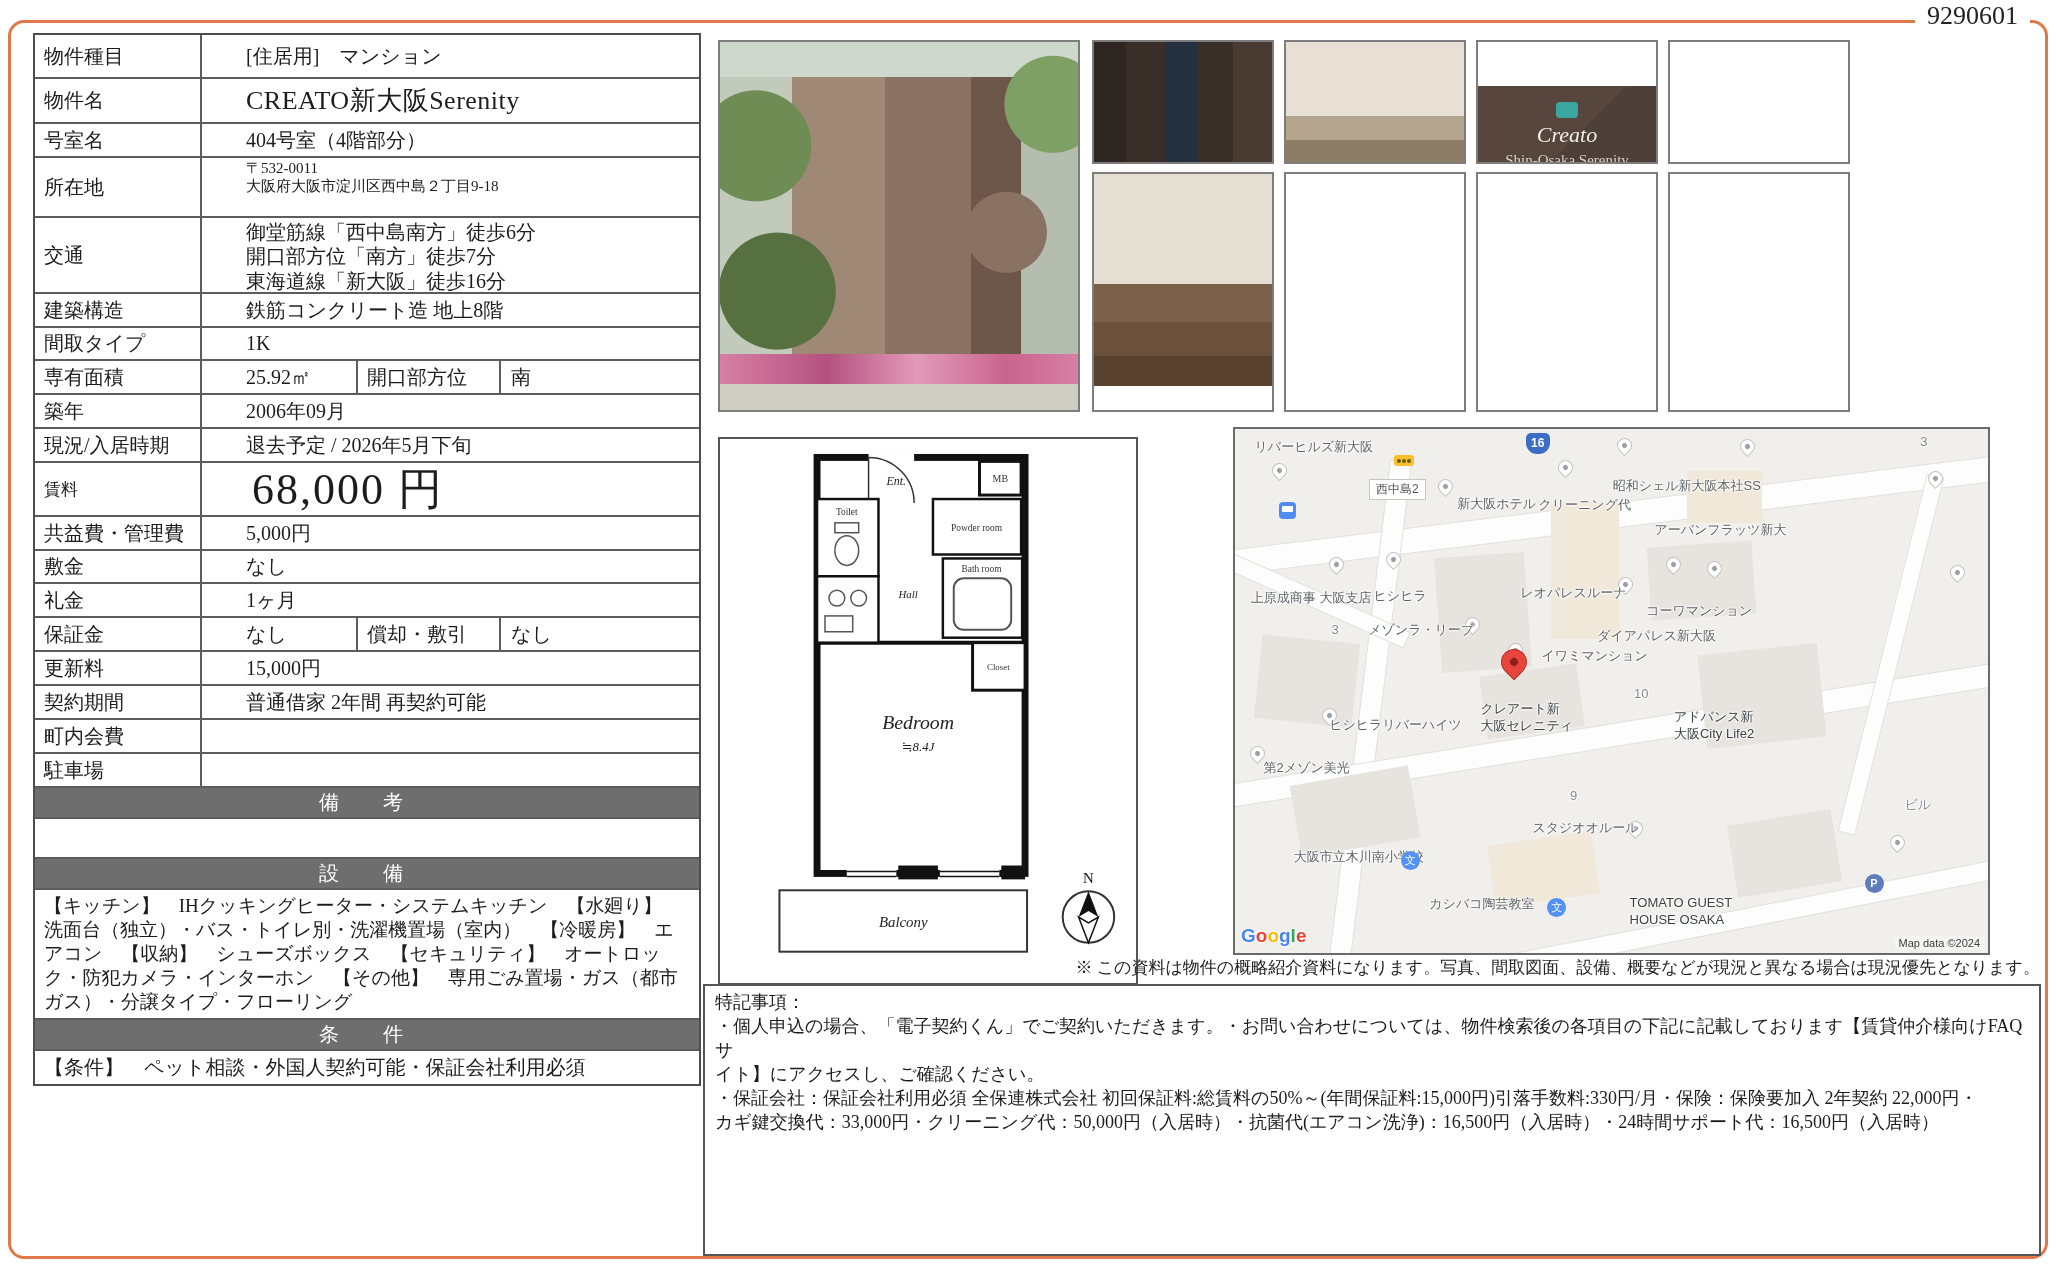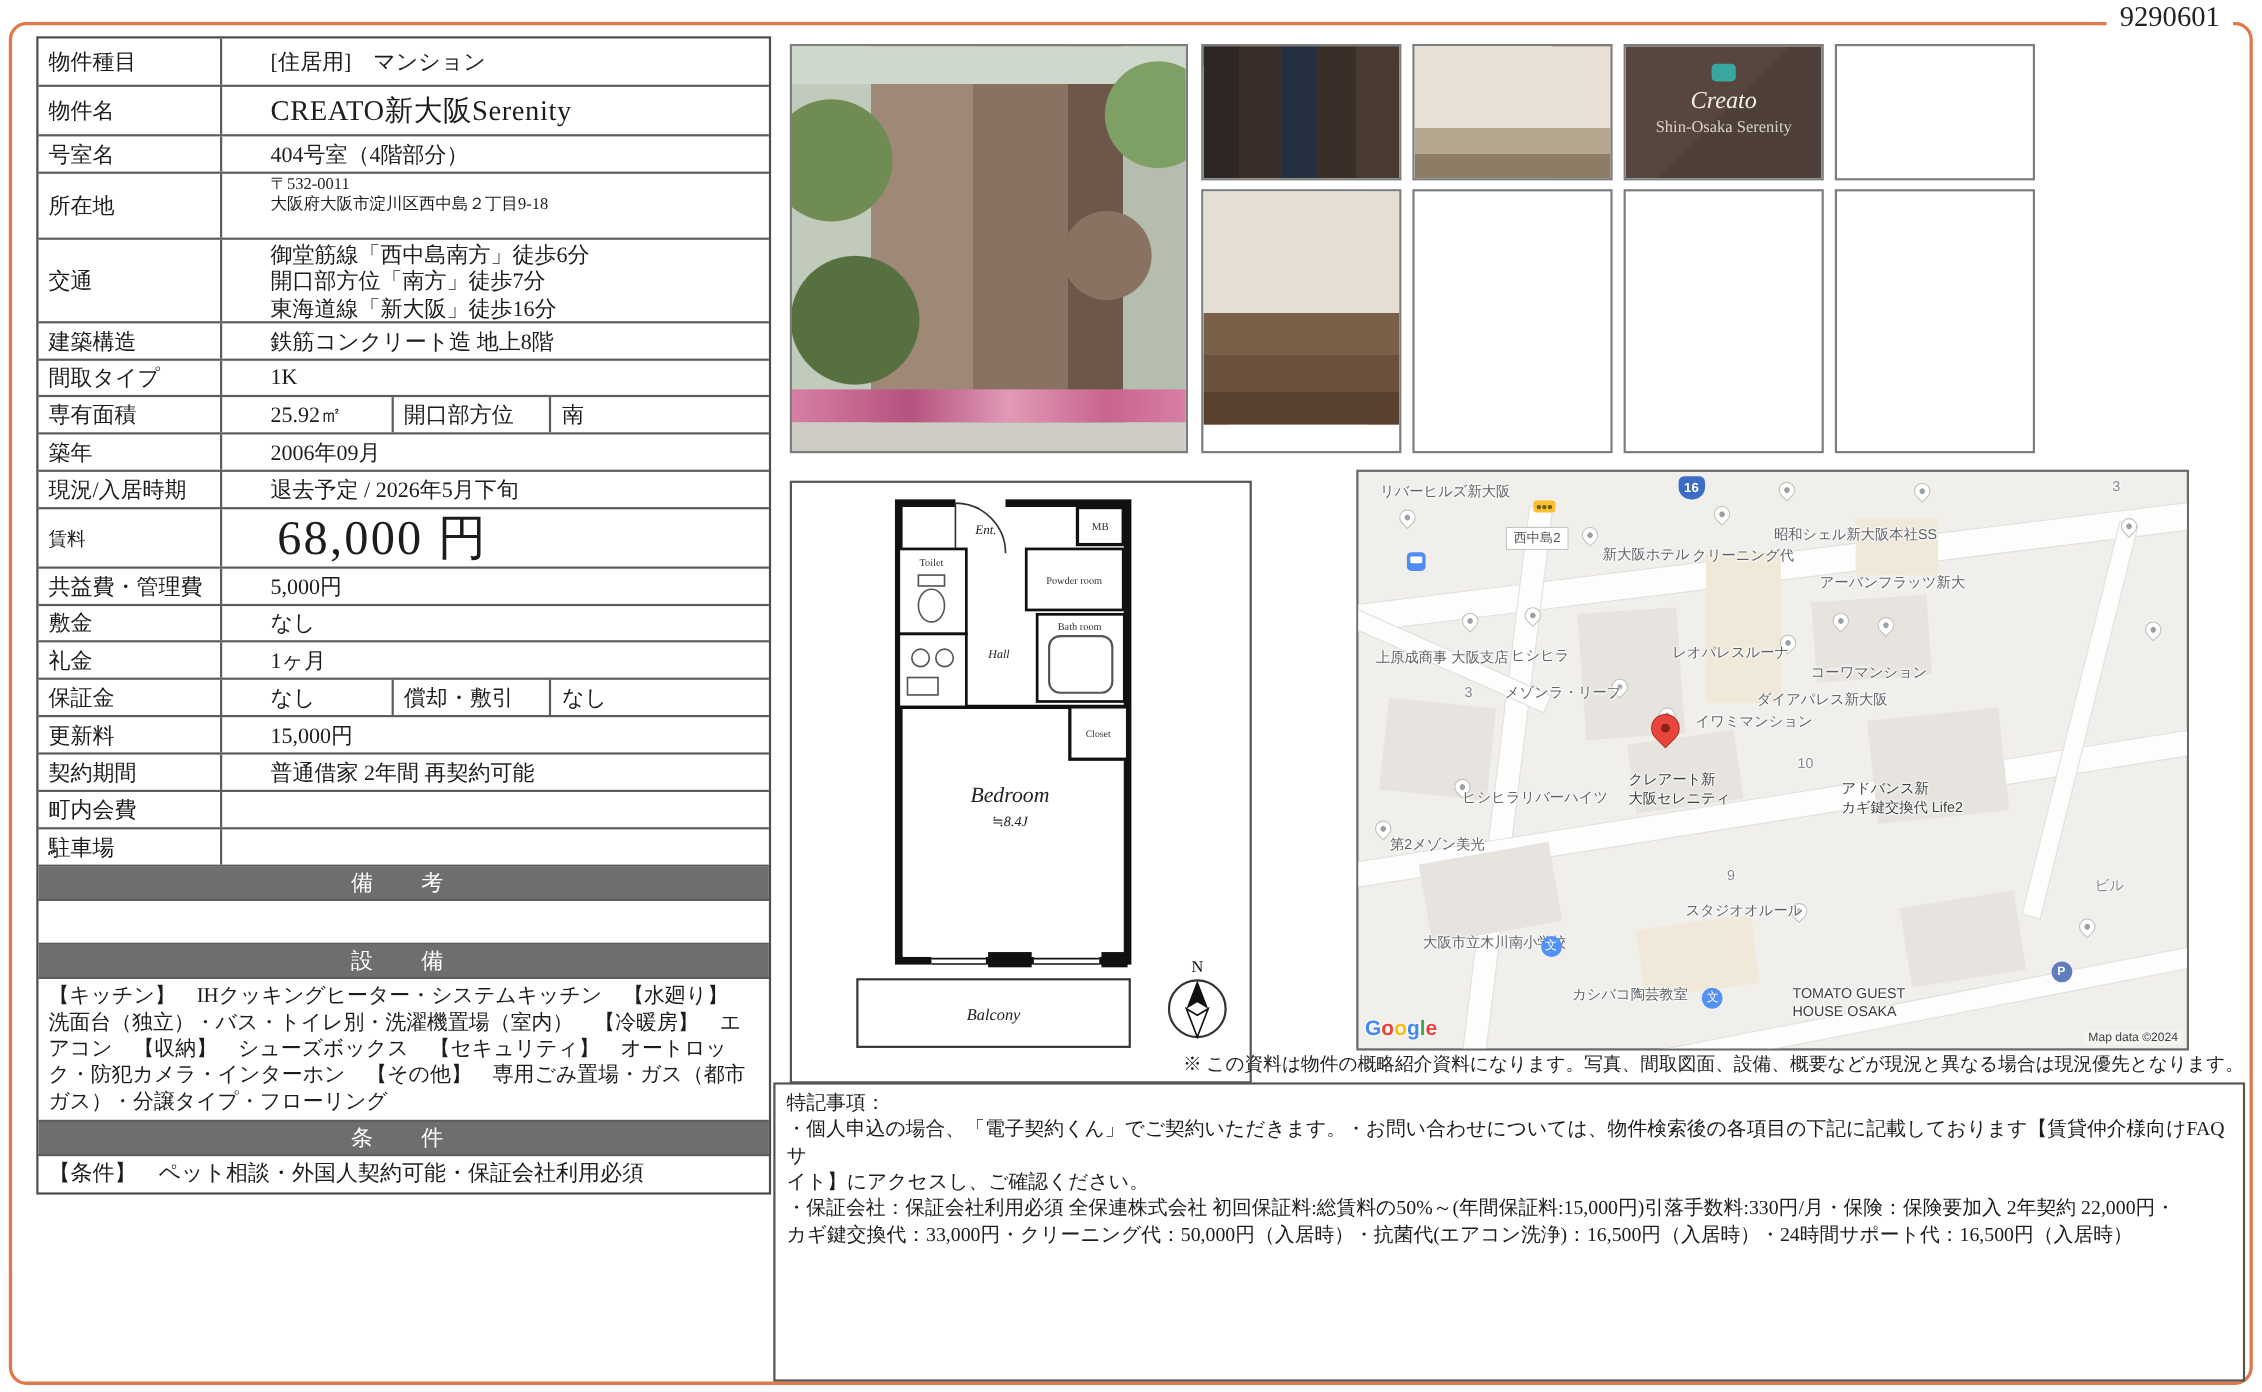--- a/index.html
+++ b/index.html
@@ -52,21 +52,21 @@
   .grid-ph { width:182px; }
   .row1 { top:40px; height:124px; }
   .row2 { top:172px; height:240px; }
   .c1 { left:1092px; } .c2 { left:1284px; } .c3 { left:1476px; } .c4 { left:1668px; }
   .img-entrance { height:100%;
     background:linear-gradient(90deg,#2e2622 0 18%,#3a2e28 18% 40%,#24303f 40% 58%,#3a2e28 58% 78%,#4a3b32 78%),
                linear-gradient(180deg,#55453a 0 15%, rgba(0,0,0,0) 15%); }
   .img-room1 { height:100%;
     background:linear-gradient(180deg,#e8e0d4 0 62%,#b4a58f 62% 82%,#8d7c66 82%),
                linear-gradient(90deg, rgba(0,0,0,0) 0 70%, #5a4538 70%); }
-  .img-sign { height:100%; background:linear-gradient(135deg,#57463d 0 50%,#4e3f38 50%); position:relative; }
+  .img-sign { height:100%; background:linear-gradient(135deg,#57463d 0 50%,#4e3f38 50%); position:relative;margin-top:44px; }
   .sign-mark { position:absolute; left:50%; top:16px; transform:translateX(-50%); width:22px; height:16px;
                border-radius:4px; background:#3aa6a0; }
   .sign-t1 { position:absolute; left:0; right:0; top:36px; text-align:center; color:#f3efe8;
              font-size:22px; font-style:italic; }
   .sign-t2 { position:absolute; left:0; right:0; top:66px; text-align:center; color:#d8d2c8; font-size:15px; }
   .img-room2 { height:100%;
     background:linear-gradient(180deg,#ded6c8 0 58%,#6a5848 58% 80%,#54453a 80%),
                radial-gradient(rect at 50% 30%, #f5f2ea 0 30%, rgba(0,0,0,0) 31%),
                linear-gradient(90deg, rgba(0,0,0,0) 0 34%, #f5f2ea 34% 66%, rgba(0,0,0,0) 66%); }
   .img-hall { height:212px;
@@ -370,21 +370,21 @@
         <div class="m-redpin" style="left: 35.3%; top: 42%;"></div>
         <div class="m-label2" style="left: 32.6%; top: 52%;">
           <div>クレアート新</div>
           <div>大阪セレニティ</div>
         </div>
         <div class="m-number" style="left: 53%; top: 49%;">10</div>
         <div class="m-pin" style="left: 11.5%; top: 53.2%;"></div>
         <div class="m-label" style="left: 12.5%; top: 54.8%;">ヒシヒラリバーハイツ</div>
         <div class="m-label2" style="left: 58.3%; top: 53.5%;">
           <div>アドバンス新</div>
-          <div>カギ鍵交換代 Life2</div>
+          <div>大阪City Life2</div>
         </div>
         <div class="m-pin" style="left: 62.7%; top: 25.2%;"></div>
         <div class="m-pin" style="left: 57.3%; top: 24.5%;"></div>
         <div class="m-pin" style="left: 92%; top: 8%;"></div>
         <div class="m-pin" style="left: 95%; top: 26%;"></div>
         <div class="m-pin" style="left: 2%; top: 60.5%;"></div>
         <div class="m-label" style="left: 3.8%; top: 63%;">第2メゾン美光</div>
         <div class="m-label" style="left: 7.8%; top: 80%;">大阪市立木川南小学校</div>
         <div class="m-school" style="left: 22%; top: 80.5%;">文</div>
         <div class="m-label" style="left: 39.5%; top: 74.5%;">スタジオオルール</div>

